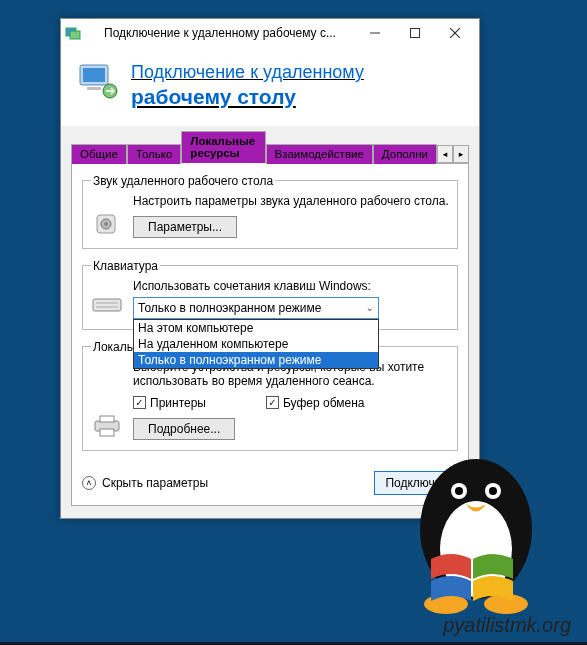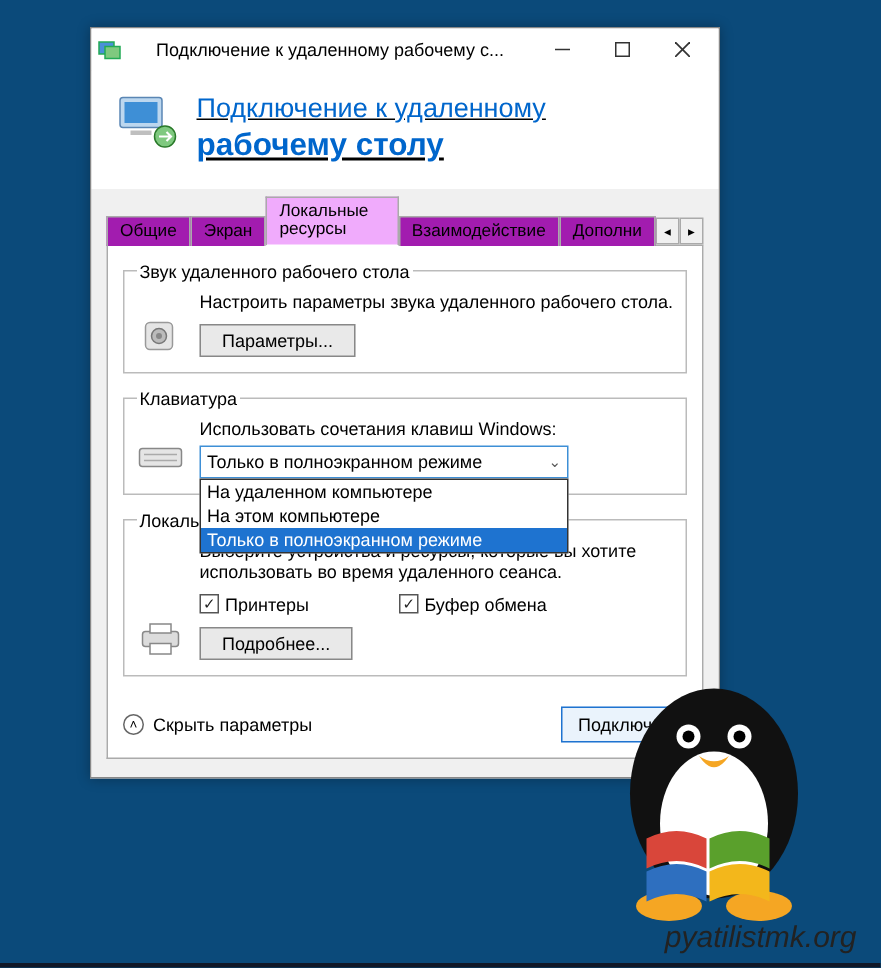--- a/index.html
+++ b/index.html
@@ -78,23 +78,24 @@
     padding: 3px 8px 4px 8px;
     border: 1px solid #aaa;
     border-bottom: none;
     background: #a21caf;
     font-size: 11.5px;
     margin-right: 0;
     position: relative;
     top: 1px;
   }
   .tab.active {
-    background: #f0abfc;
+    background: #a21caf;
     top: 1px;
     border-bottom: 1px solid #fff;
+    font-weight: bold;
   }
   .tab-arrows {
     margin-left: auto;
     display: flex;
     gap: 0;
   }
   .tab-arrow {
     width: 16px; height: 18px;
     border: 1px solid #aaa;
     display:flex;align-items:center;justify-content:center;
@@ -283,21 +284,21 @@
     </div>
     <div class="header-text">
       <div class="line1">Подключение к удаленному</div>
       <div class="line2">рабочему столу</div>
     </div>
   </div>
 
   <div class="body">
     <div class="tabstrip">
       <div class="tab">Общие</div>
-      <div class="tab">Экран</div>
+      <div class="tab">Только</div>
       <div class="tab active">Локальные ресурсы</div>
       <div class="tab">Взаимодействие</div>
       <div class="tab">Дополни</div>
       <div class="tab-arrows">
         <div class="tab-arrow">◂</div>
         <div class="tab-arrow">▸</div>
       </div>
     </div>
 
     <div class="panel">
@@ -332,22 +333,22 @@
               </svg>
           </div>
           <div class="col">
             <div>Использовать сочетания клавиш Windows:</div>
             <div class="select-wrap">
               <div class="select-box">
                 <span>Только в полноэкранном режиме</span>
                 <span class="chev">⌄</span>
               </div>
               <div class="dropdown">
+                <div class="opt">На этом компьютере</div>
                 <div class="opt">На удаленном компьютере</div>
-                <div class="opt">На этом компьютере</div>
                 <div class="opt sel">Только в полноэкранном режиме</div>
               </div>
             </div>
           </div>
         </div>
       </fieldset>
 
       <fieldset class="group">
         <legend>Локальные устройства и ресурсы</legend>
         <div class="row">

